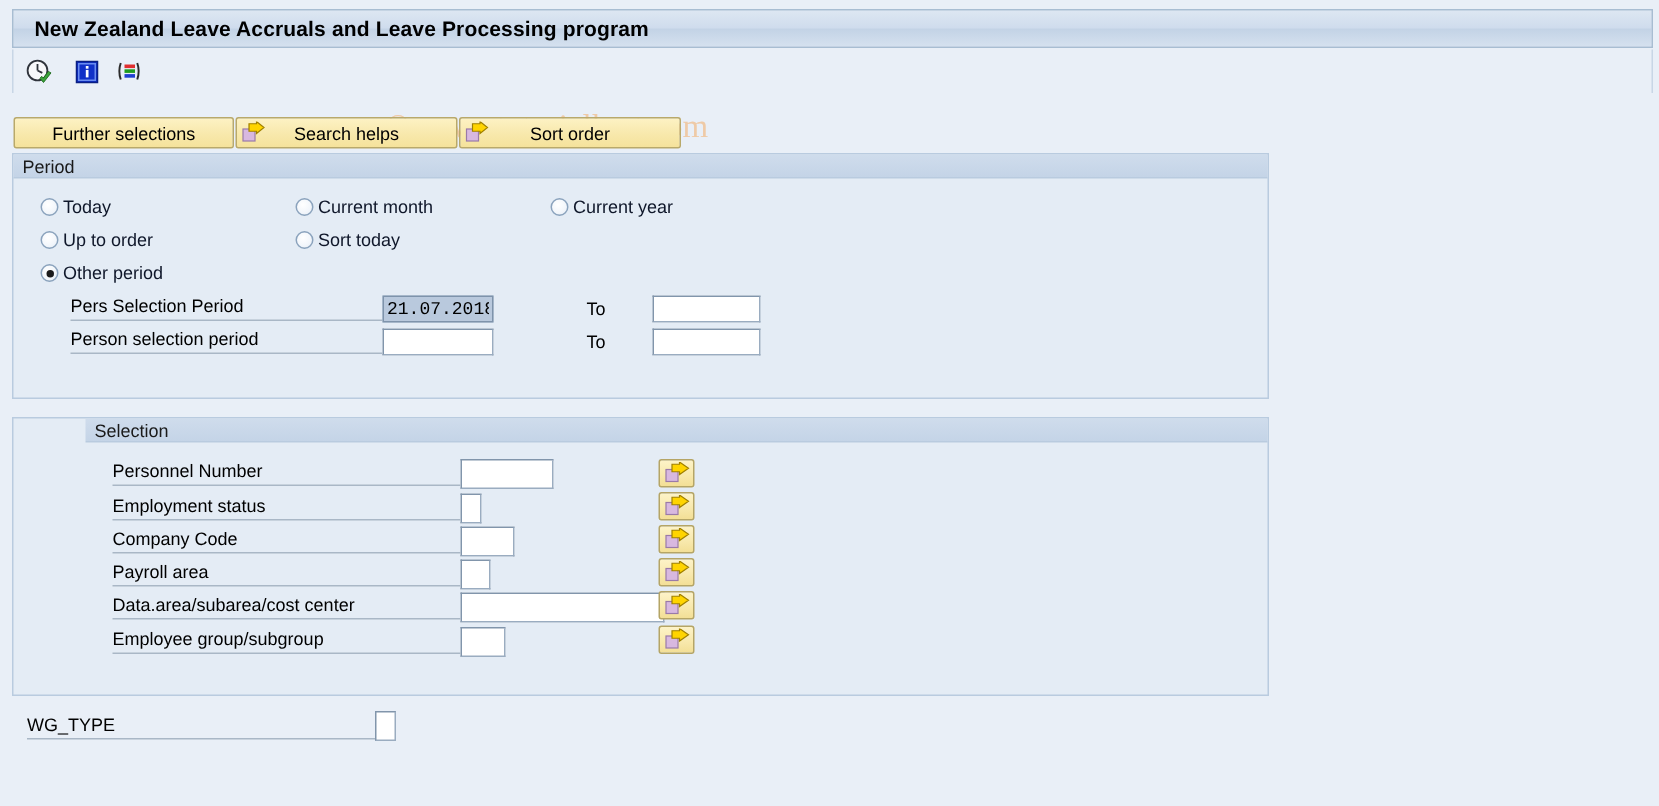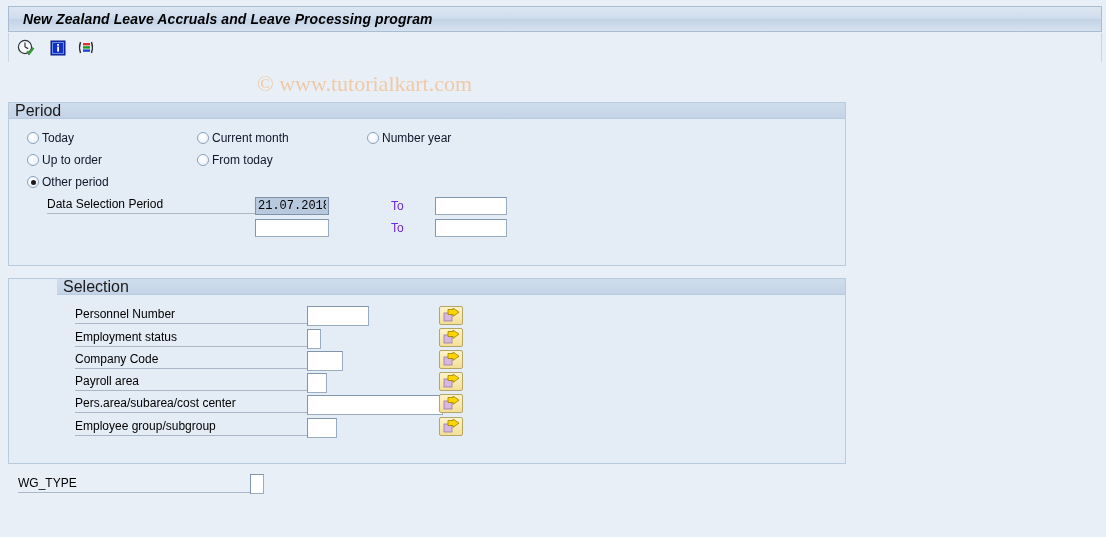--- a/index.html
+++ b/index.html
@@ -33,21 +33,20 @@
     height: 26px;
     background: linear-gradient(to bottom, #dde7f2 0%, #cfdced 48%, #c3d3e6 52%, #d5e1ef 100%);
     border: 1px solid #a8bdd2;
     box-sizing: border-box;
     display: flex;
     align-items: center;
   }
   .titlebar .title-text {
     margin-left: 14px;
     font-weight: bold;
-    font-style: italic;
     font-size: 14px;
     color: #000;
     letter-spacing: 0.1px;
     white-space: nowrap;
     text-align: center;
   }
 
   
   .toolbar {
     position: absolute;
@@ -122,21 +121,21 @@
     border: 1px solid #b9cbdf;
     box-sizing: border-box;
   }
   .gb-header {
     height: 16px;
     background: linear-gradient(to bottom, #cfdcec 0%, #c4d4e7 100%);
     border-bottom: 1px solid #b9cbdf;
     display: flex;
     align-items: center;
     padding-left: 6px;
-    font-size: 16px;
+    font-size: 12px;
     color: #1a1a1a;
     box-sizing: border-box;
   }
   .gb-body {
     position: relative;
     width: 100%;
     height: calc(100% - 17px);
   }
 
   #period-box  { left: 8px; top: 102px; width: 838px; height: 164px; }
@@ -184,21 +183,21 @@
     border-bottom: 1px solid #a9b7c6;
     box-sizing: border-box;
     height: 17px;
     line-height: 15px;
     white-space: nowrap;
     overflow: hidden;
   }
   .plainlabel {
     position: absolute;
     font-size: 12px;
-    color: #6d28d9;
+    color: #000000;
     white-space: nowrap;
   }
 
   
   .sapinput {
     position: absolute;
     height: 18px;
     background: #ffffff;
     border: 1px solid #9aacc0;
     border-top-color: #8195ab;
@@ -279,57 +278,84 @@
         <rect x="6" y="4" width="7" height="2.4" fill="#e03030"></rect>
         <rect x="6" y="7.2" width="7" height="2.4" fill="#1f9c1f"></rect>
         <rect x="6" y="10.4" width="7" height="2.4" fill="#2040d0"></rect>
         <path d="M14.5 3 Q16.4 8.5 14.5 14" fill="none" stroke="#2b2b2b" stroke-width="1.3"></path>
       </svg>
     </div>
 
     <div class="watermark">© www.tutorialkart.com</div>
   </div>
 
+  <div class="btnrow">
+
+    <div class="sapbtn w1">
+      <span>Further selections</span>
+    </div>
+
+    <div class="sapbtn w2">
+      <span class="arrowicon">
+        <svg width="16" height="15" viewBox="0 0 16 15">
+          <rect x="1" y="5" width="8" height="8" fill="#d8b8e0" stroke="#9a7aa8" stroke-width="0.8"></rect>
+          <path d="M5 1.5 H10 V0 L15 4 L10 8 V6.5 H5 Z" fill="#ffd400" stroke="#a08000" stroke-width="0.8"></path>
+        </svg>
+      </span>
+      <span>Search helps</span>
+    </div>
+
+    <div class="sapbtn w3">
+      <span class="arrowicon">
+        <svg width="16" height="15" viewBox="0 0 16 15">
+          <rect x="1" y="5" width="8" height="8" fill="#d8b8e0" stroke="#9a7aa8" stroke-width="0.8"></rect>
+          <path d="M5 1.5 H10 V0 L15 4 L10 8 V6.5 H5 Z" fill="#ffd400" stroke="#a08000" stroke-width="0.8"></path>
+        </svg>
+      </span>
+      <span>Sort order</span>
+    </div>
+  </div>
 
   <div class="groupbox" id="period-box">
     <div class="gb-header">Period</div>
     <div class="gb-body">
 
       <div class="radio-item" style="left:18px; top:12px;">
         <span class="radio-mark"></span>
         <span class="radio-label">Today</span>
       </div>
       <div class="radio-item" style="left:188px; top:12px;">
         <span class="radio-mark"></span>
         <span class="radio-label">Current month</span>
       </div>
       <div class="radio-item" style="left:358px; top:12px;">
         <span class="radio-mark"></span>
-        <span class="radio-label">Number year</span>
+        <span class="radio-label">Current year</span>
       </div>
 
       <div class="radio-item" style="left:18px; top:34px;">
         <span class="radio-mark"></span>
         <span class="radio-label">Up to order</span>
       </div>
       <div class="radio-item" style="left:188px; top:34px;">
         <span class="radio-mark"></span>
-        <span class="radio-label">From today</span>
+        <span class="radio-label">Sort today</span>
       </div>
 
       <div class="radio-item checked" style="left:18px; top:56px;">
         <span class="radio-mark"></span>
         <span class="radio-label">Other period</span>
       </div>
 
-      <div class="fieldlabel" style="left:38px; top:78px; width:208px;">Data Selection Period</div>
+      <div class="fieldlabel" style="left:38px; top:78px; width:208px;">Pers Selection Period</div>
       <input class="sapinput selected" style="left: 246px; top: 78px; width: 74px;" value="21.07.2018">
       <div class="plainlabel" style="left:382px; top:80px;">To</div>
       <input class="sapinput" style="left: 426px; top: 78px; width: 72px;" value="">
 
+      <div class="fieldlabel" style="left:38px; top:100px; width:208px;">Person selection period</div>
       <input class="sapinput" style="left: 246px; top: 100px; width: 74px;" value="">
       <div class="plainlabel" style="left:382px; top:102px;">To</div>
       <input class="sapinput" style="left: 426px; top: 100px; width: 72px;" value="">
 
 
     </div>
   </div>
 
   <div class="groupbox" id="selection-box">
     <div class="gb-header">Selection</div>
@@ -364,21 +390,21 @@
 
       <div class="fieldlabel" style="left:18px; top:79px; width:232px;">Payroll area</div>
       <input class="sapinput" style="left: 250px; top: 78px; width: 20px; height: 20px;" value="">
       <div class="msbtn" style="left:382px; top:77px;">
         <svg width="17" height="15" viewBox="0 0 17 15">
           <rect x="1" y="5" width="8" height="8" fill="#d8b8e0" stroke="#9a7aa8" stroke-width="0.8"></rect>
           <path d="M5 1.5 H10 V0 L16 4.2 L10 8.4 V6.5 H5 Z" fill="#ffd400" stroke="#a08000" stroke-width="0.8"></path>
         </svg>
       </div>
 
-      <div class="fieldlabel" style="left:18px; top:101px; width:232px;">Pers.area/subarea/cost center</div>
+      <div class="fieldlabel" style="left:18px; top:101px; width:232px;">Data.area/subarea/cost center</div>
       <input class="sapinput" style="left: 250px; top: 100px; width: 136px; height: 20px;" value="">
       <div class="msbtn" style="left:382px; top:99px;">
         <svg width="17" height="15" viewBox="0 0 17 15">
           <rect x="1" y="5" width="8" height="8" fill="#d8b8e0" stroke="#9a7aa8" stroke-width="0.8"></rect>
           <path d="M5 1.5 H10 V0 L16 4.2 L10 8.4 V6.5 H5 Z" fill="#ffd400" stroke="#a08000" stroke-width="0.8"></path>
         </svg>
       </div>
 
       <div class="fieldlabel" style="left:18px; top:124px; width:232px;">Employee group/subgroup</div>
       <input class="sapinput" style="left: 250px; top: 123px; width: 30px; height: 20px;" value="">

